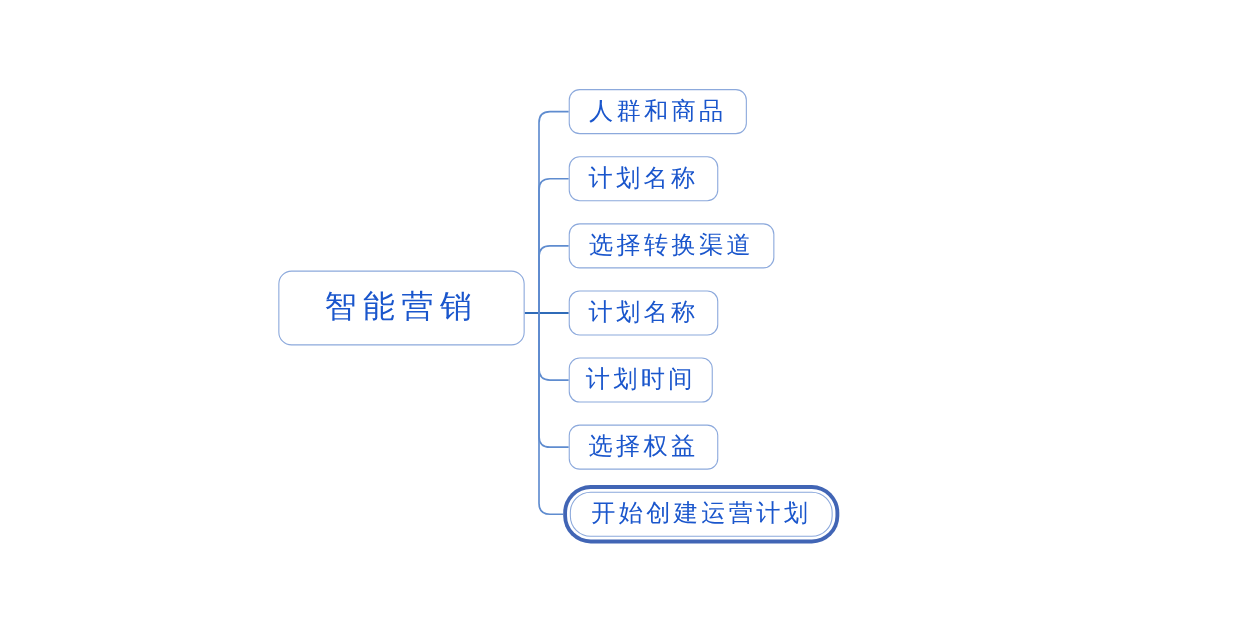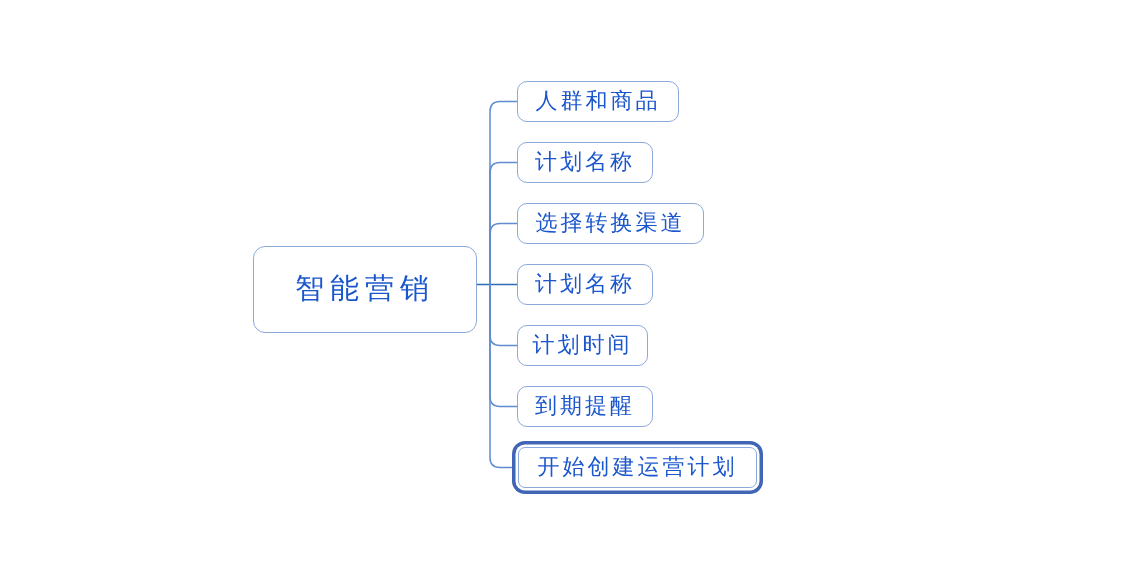--- a/index.html
+++ b/index.html
@@ -51,26 +51,26 @@
     line-height: 1;
     padding-bottom: 2px;
   }
   .node.root {
     border-radius: 12px;
     font-size: 29px;
     letter-spacing: 6px;
   }
   .node.selected {
     border: 1.5px solid #8CA9DC;
-    border-radius: 7px;
+    border-radius: 19px;
     box-shadow: 0 0 0 2.5px #ffffff, 0 0 0 6px #4165B5;
     font-family: Liberation Serif, serif;
   }
   
-  .n-root  { left: 253px; top: 246px; width: 224px; height: 87px; }
+  .n-root  { left: 253px; top: 246px; width: 224px; height: 68px; }
   .n-c0    { left: 517px; top:  81px; width: 162px; height: 41px; }
   .n-c1    { left: 517px; top: 142px; width: 136px; height: 41px; }
   .n-c2    { left: 517px; top: 203px; width: 187px; height: 41px; }
   .n-c3    { left: 517px; top: 264px; width: 136px; height: 41px; }
   .n-c4    { left: 517px; top: 325px; width: 131px; height: 41px; }
   .n-c5    { left: 517px; top: 386px; width: 136px; height: 41px; }
   .n-c6    { left: 518px; top: 447px; width: 239px; height: 41px; }
 </style>
 </head>
 <body>
@@ -94,17 +94,17 @@
   <div class="node n-c0">人群和商品</div>
 
   <div class="node n-c1">计划名称</div>
 
   <div class="node n-c3">计划名称</div>
 
   <div class="node n-c2">选择转换渠道</div>
 
   <div class="node n-c4">计划时间</div>
 
-  <div class="node n-c5">到期提醒</div>
+  <div class="node n-c5">选择权益</div>
 
   <div class="node selected n-c6">开始创建运营计划</div>
 
 </div>
 
 </body></html>

